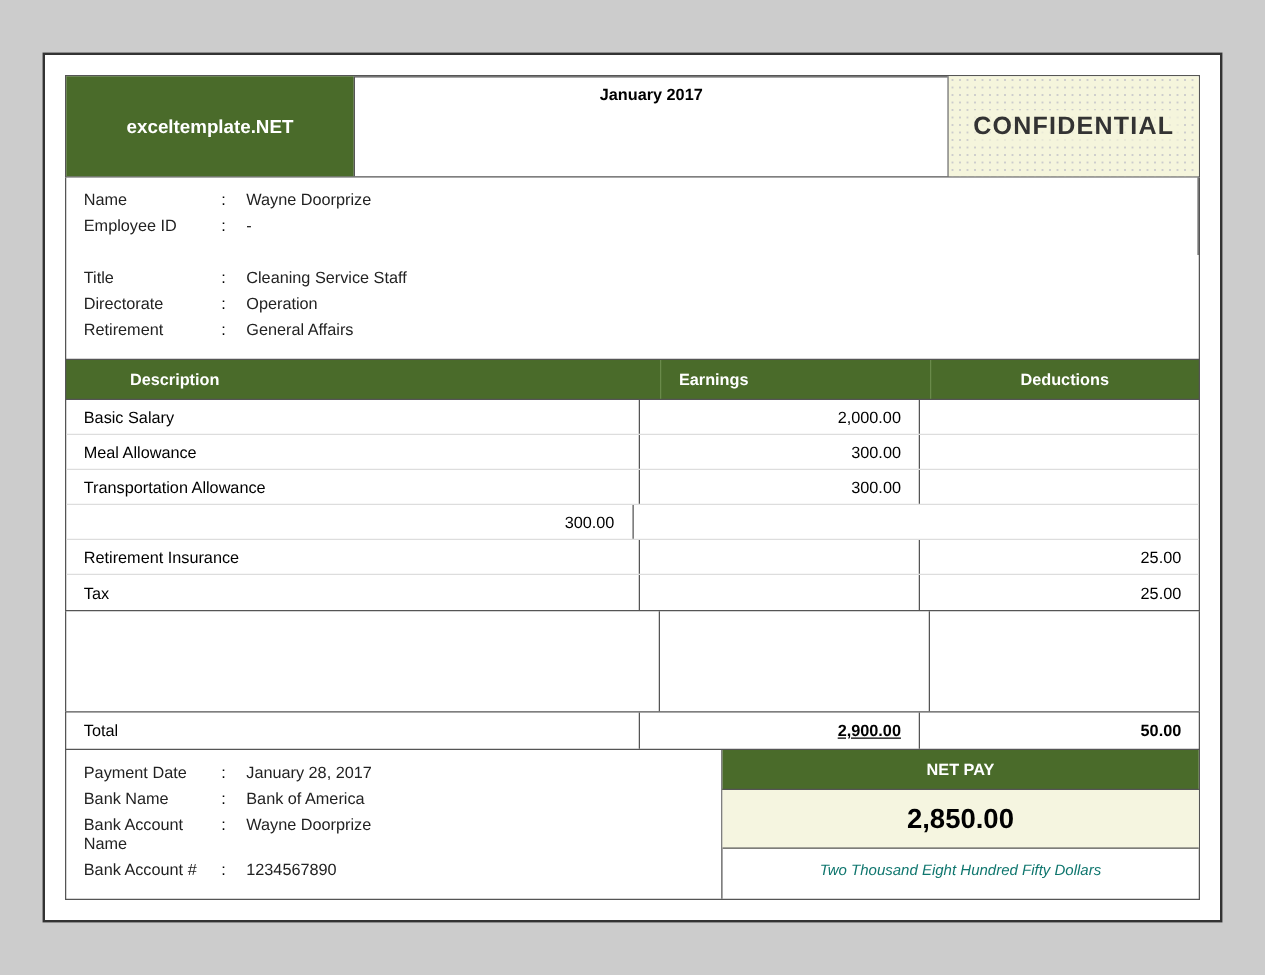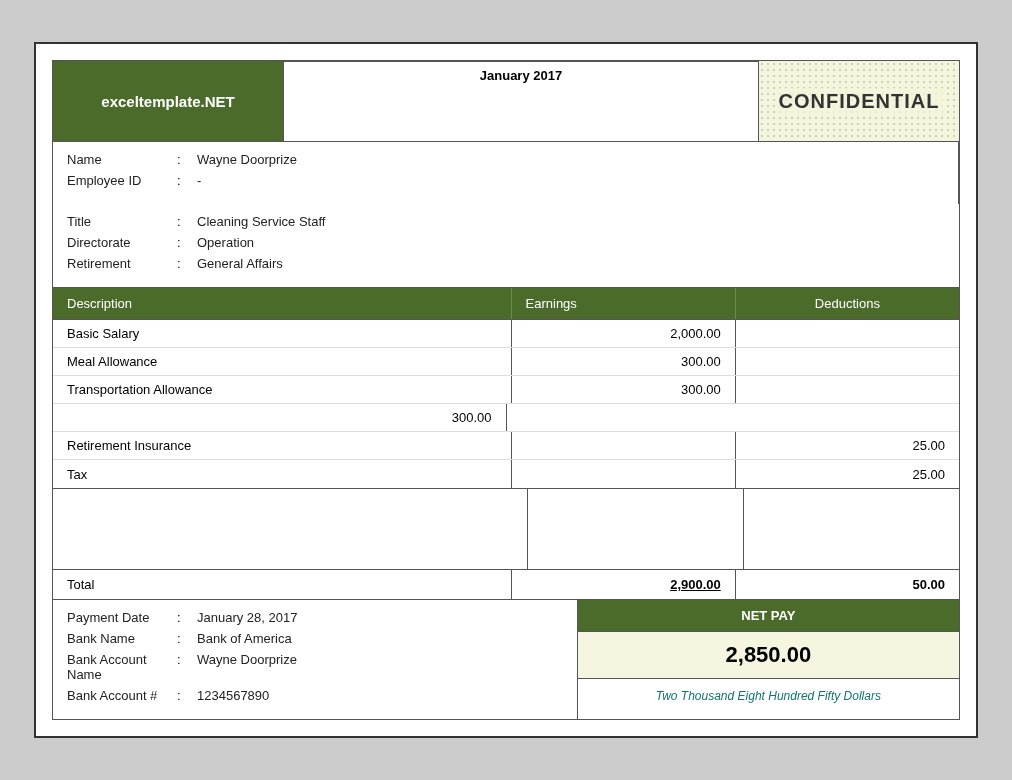--- a/index.html
+++ b/index.html
@@ -106,23 +106,24 @@
       flex-shrink: 0;
     }
     .info-value {
       color: #222;
     }
     
     .table-header {
       display: flex;
       background: #4a6b2a;
       color: #fff;
-      font-weight: normal;
+      font-weight: bold;
       border: 1.5px solid #555;
       border-top: none;
+      padding-left: 37px;
     }
     .col-desc {
       flex: 2.2;
       padding: 8px 14px;
       border-right: 1.5px solid #6a8a4a;
     }
     .col-earnings {
       flex: 1;
       padding: 8px 14px;
       border-right: 1.5px solid #6a8a4a;

